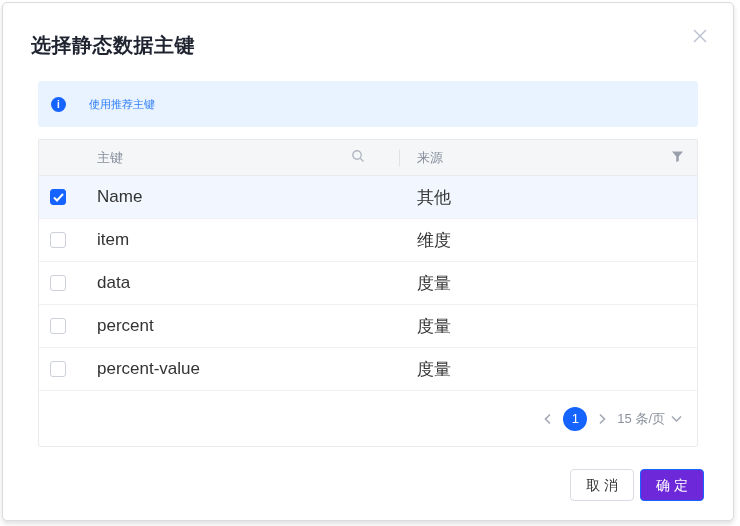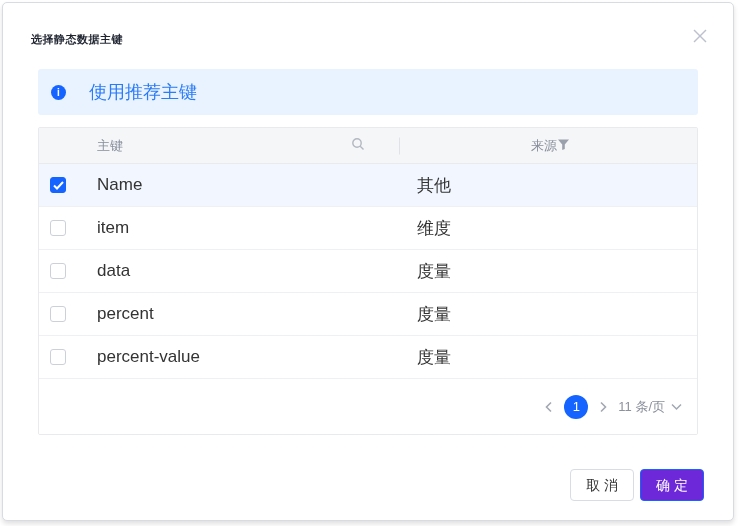--- a/index.html
+++ b/index.html
@@ -9,21 +9,21 @@
   .dialog {
     position: absolute; left: 2px; top: 2px; width: 732px; height: 519px;
     background: #fff; border: 1px solid #d8dbe0; border-radius: 5px;
     box-shadow: 0 3px 5px rgba(0,0,0,.12);
     padding: 0 35px;
   }
 
   
   .dlg-title {
     margin-top: 29px; margin-left: -7px;
-    font-size: 11px; font-weight: 700; color: #1f2430; letter-spacing: .5px;
+    font-size: 20px; font-weight: 700; color: #1f2430; letter-spacing: .5px;
   }
   .close-btn {
     position: absolute; top: 24px; right: 24px; width: 18px; height: 18px;
     background: none; border: none; cursor: pointer; padding: 0; line-height: 0;
   }
   .close-btn svg { stroke: #bcc1cd; stroke-width: 1.4; }
 
   
   .banner {
     margin-top: 22px; height: 46px; background: #e9f3ff; border-radius: 3px;
@@ -31,21 +31,21 @@
     font-size: 13px; color: #333;
   }
   .info-icon {
     flex: 0 0 auto; width: 15px; height: 15px; border-radius: 50%;
     background: #1664ff; color: #fff; font-size: 10px; font-weight: 700;
     display: inline-flex; align-items: center; justify-content: center;
     margin-right: 9px; font-style: normal;
   }
   .banner-link {
     color: #2b7bf6; text-decoration: none; margin-left: 14px; white-space: nowrap;
-    cursor: pointer; font-size: 18px;
+    cursor: pointer; font-size: 11px;
   }
 
   
   .table {
     margin-top: 12px; border: 1px solid #e8eaee; border-radius: 2px;
     overflow: hidden; background: #fff;
   }
   .grid-row { display: grid; grid-template-columns: 58px 303px 1fr; align-items: center; }
 
   .t-header {
@@ -54,21 +54,21 @@
   }
   .t-header .cell-key {
     display: flex; align-items: center; justify-content: space-between;
     padding-right: 35px; position: relative; height: 100%;
   }
   .hdr-divider {
     position: absolute; right: 0; top: 50%; transform: translateY(-50%);
     width: 1px; height: 17px; background: #dfe2e7;
   }
   .t-header .cell-source {
-    display: flex; align-items: center; justify-content: center;
+    display: flex; align-items: center; justify-content: space-between;
     padding-left: 17px; padding-right: 13px; height: 100%;
   }
   .search-icon svg { stroke: #b3b8c2; fill: none; stroke-width: 1.4; }
   .filter-icon svg { fill: #9ba1ac; }
 
   .t-row {
     height: 43px; border-bottom: 1px solid #eef0f3;
     font-size: 17px; color: #333; cursor: pointer; background: #fff;
   }
   .t-row.selected { background: #f2f7ff; }
@@ -233,21 +233,21 @@
       </button>
       <span class="page-current">1</span>
       <button class="page-arrow">
         <span>
           <svg width="10" height="12" viewBox="0 0 10 12">
               <polyline points="3,1.5 7.5,6 3,10.5"></polyline>
             </svg>
         </span>
       </button>
       <span class="page-size">
-        <span>11 条/页</span>
+        <span>15 条/页</span>
         <span>
           <svg width="11" height="8" viewBox="0 0 11 8">
               <polyline points="1,1.5 5.5,6 10,1.5"></polyline>
             </svg>
         </span>
       </span>
     </div>
 
   </div>
 

